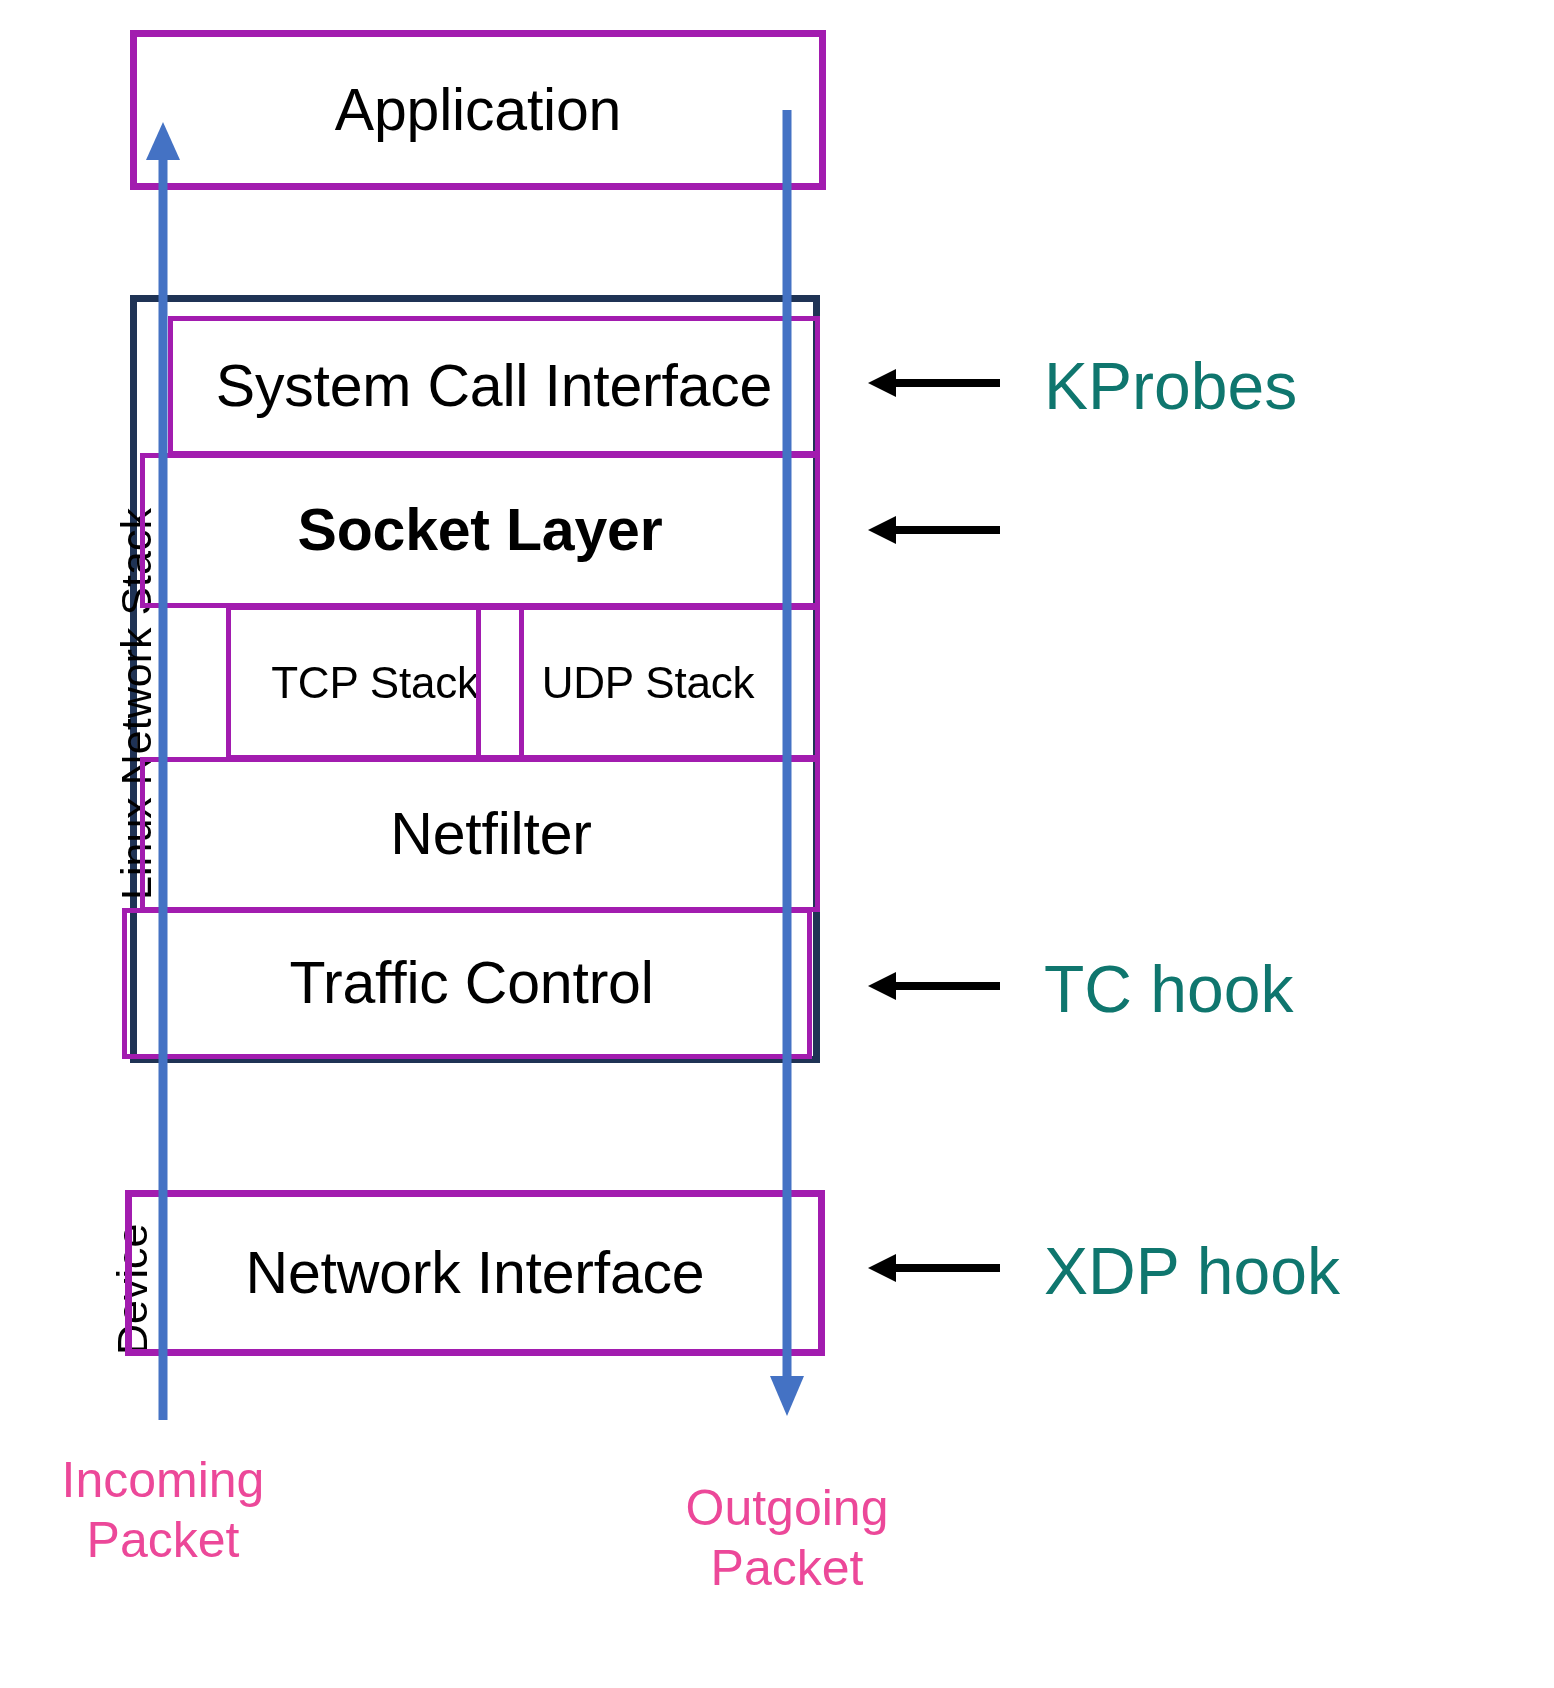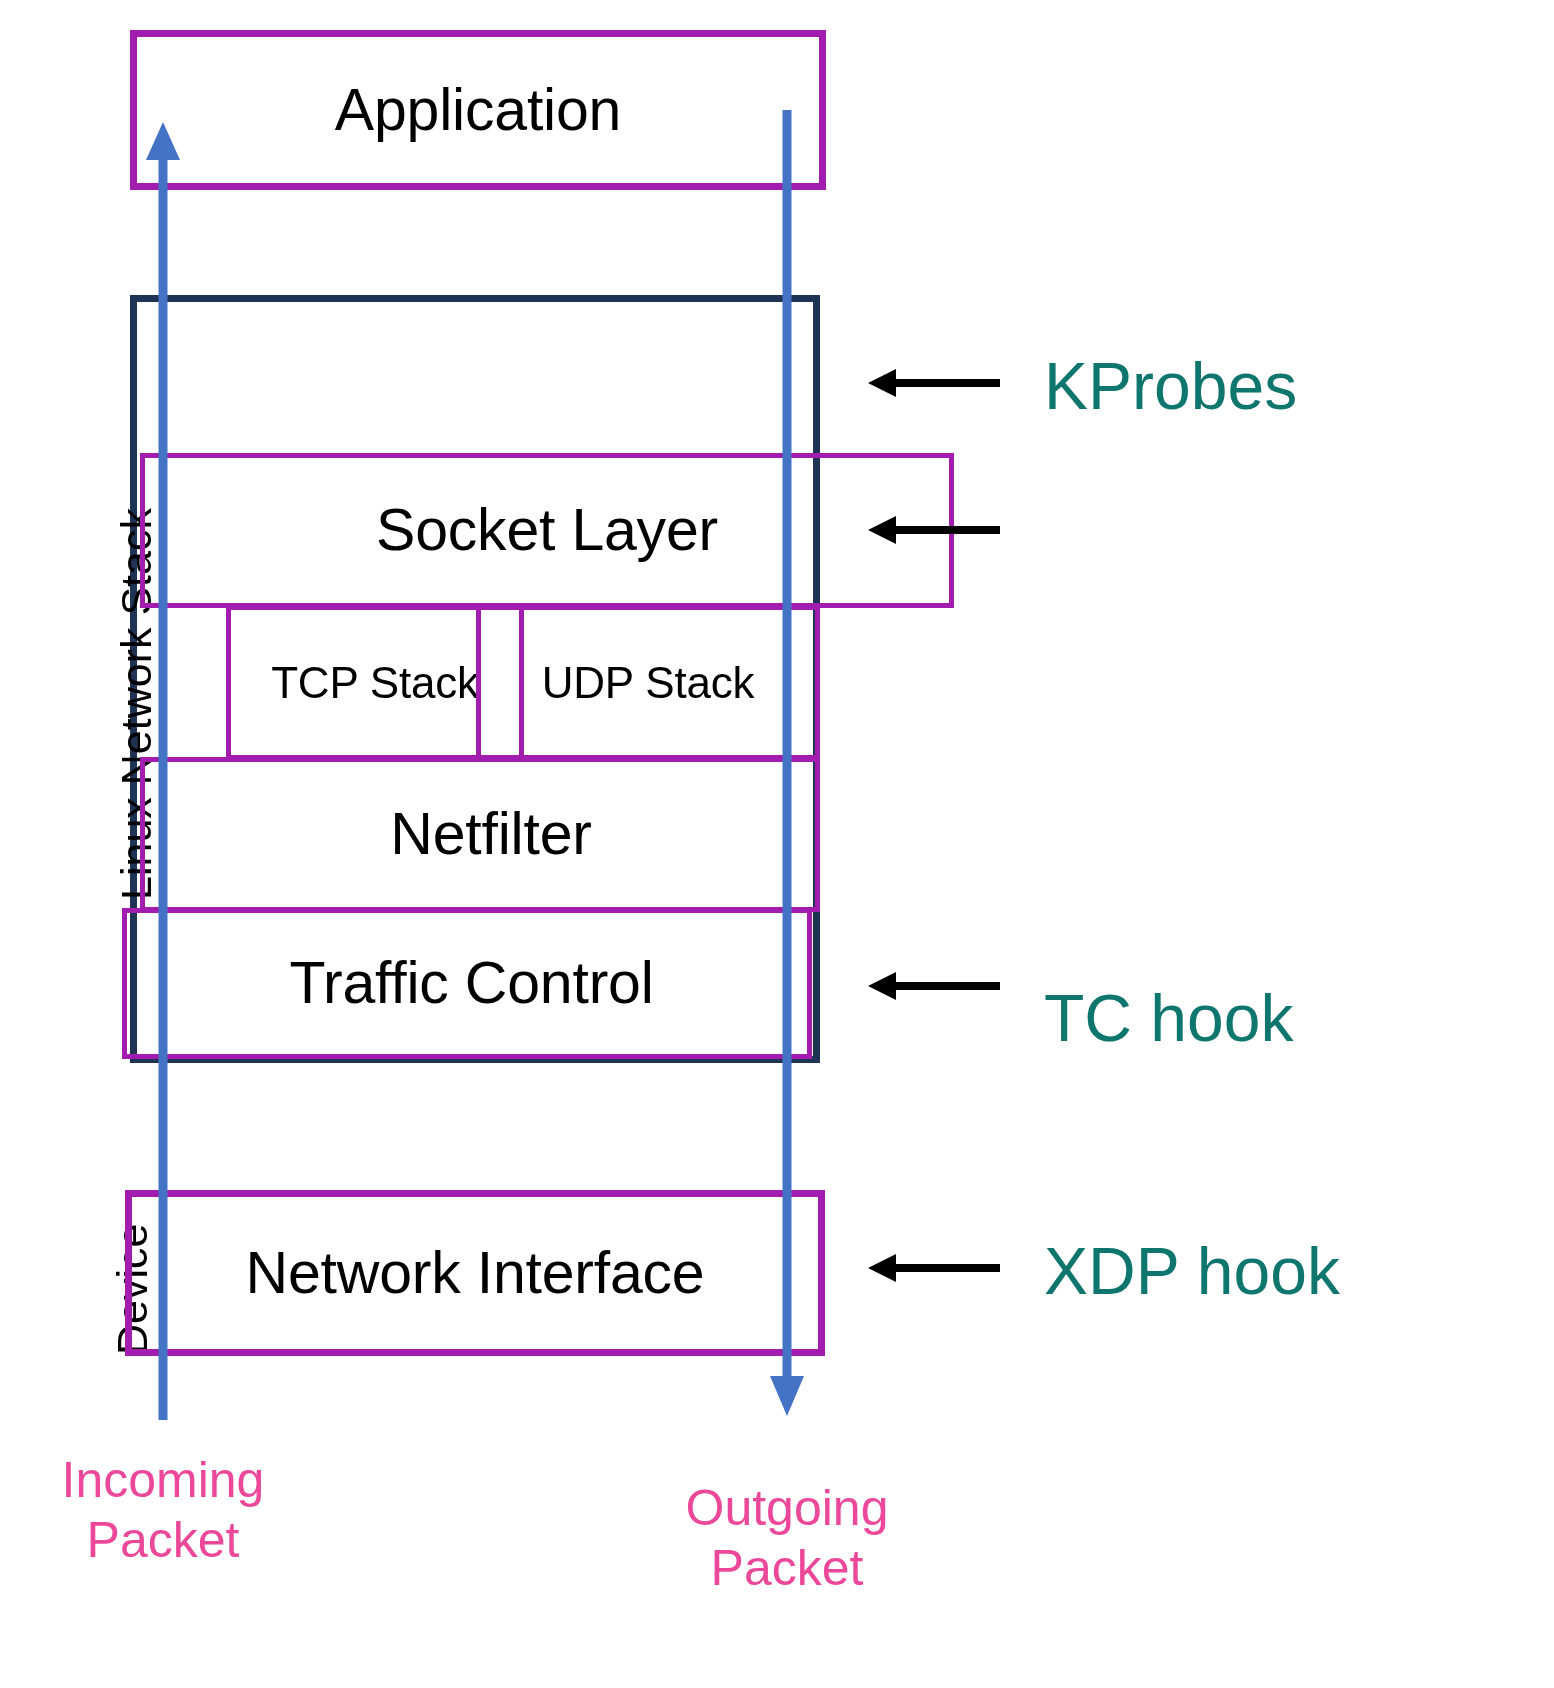--- a/index.html
+++ b/index.html
@@ -88,22 +88,25 @@
 <div id="canvas">
 
   <div class="box" style="left:130px; top:30px; width:696px; height:160px;">
     <span class="box-label">Application</span>
   </div>
 
   <div class="group-frame" style="left:130px; top:295px; width:690px; height:768px;"></div>
 
   <div class="side-label" style="left:112px; top:900px;">Linux Network Stack</div>
 
+  <div class="box" style="left:168px; top:316px; width:652px; height:140px; border-width:5px;">
+    <span class="box-label">System Call Interface</span>
+  </div>
 
-  <div class="box" style="left:140px; top:453px; width:814px; height:155px; border-width:5px;">
+  <div class="box" style="left:140px; top:453px; width:680px; height:155px; border-width:5px;font-weight:bold;">
     <span class="box-label">Socket Layer</span>
   </div>
 
   <div class="box" style="left:178px; top:605px; width:298px; height:155px; border-width:5px;margin-left:48px;">
     <span class="box-label small">TCP Stack</span>
   </div>
   <div class="box" style="left:476px; top:605px; width:344px; height:155px; border-width:5px;">
     <span class="box-label small">UDP Stack</span>
   </div>
 
@@ -141,21 +144,21 @@
 
   <svg class="abs" style="left:868px; top:510px; width:132px; height:40px;" viewBox="0 0 132 40" xmlns="http://www.w3.org/2000/svg">
     <line x1="132" y1="20" x2="22" y2="20" stroke="#000000" stroke-width="8"></line>
     <polygon points="0,20 28,6 28,34" fill="#000000"></polygon>
   </svg>
 
   <svg class="abs" style="left:868px; top:966px; width:132px; height:40px;" viewBox="0 0 132 40" xmlns="http://www.w3.org/2000/svg">
     <line x1="132" y1="20" x2="22" y2="20" stroke="#000000" stroke-width="8"></line>
     <polygon points="0,20 28,6 28,34" fill="#000000"></polygon>
   </svg>
-  <div class="annot-text" style="left:1044px; top:982px;text-align:right;">TC hook</div>
+  <div class="annot-text" style="left:1044px; top:953px;text-align:right;">TC hook</div>
 
   <svg class="abs" style="left:868px; top:1248px; width:132px; height:40px;" viewBox="0 0 132 40" xmlns="http://www.w3.org/2000/svg">
     <line x1="132" y1="20" x2="22" y2="20" stroke="#000000" stroke-width="8"></line>
     <polygon points="0,20 28,6 28,34" fill="#000000"></polygon>
   </svg>
   <div class="annot-text" style="left:1044px; top:1235px;">XDP hook</div>
 
   <div class="pkt-caption" style="left:28px; top:1450px; width:270px;">Incoming
 Packet</div>
 

